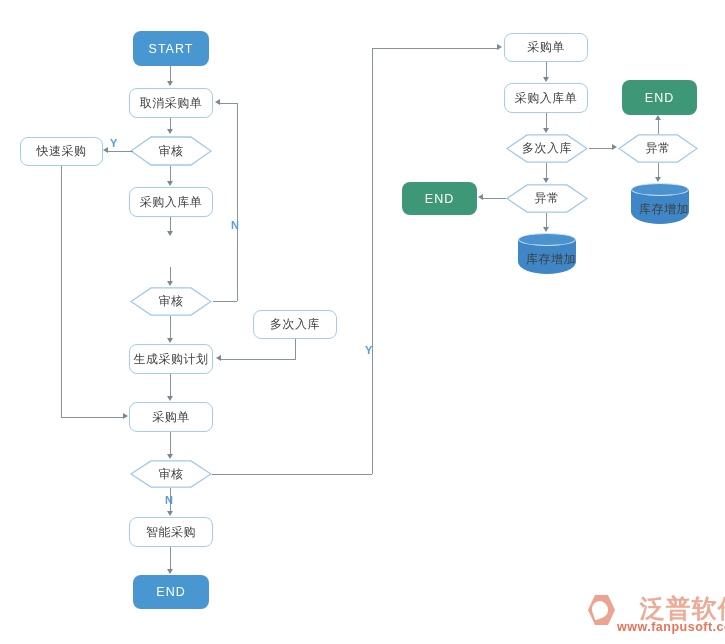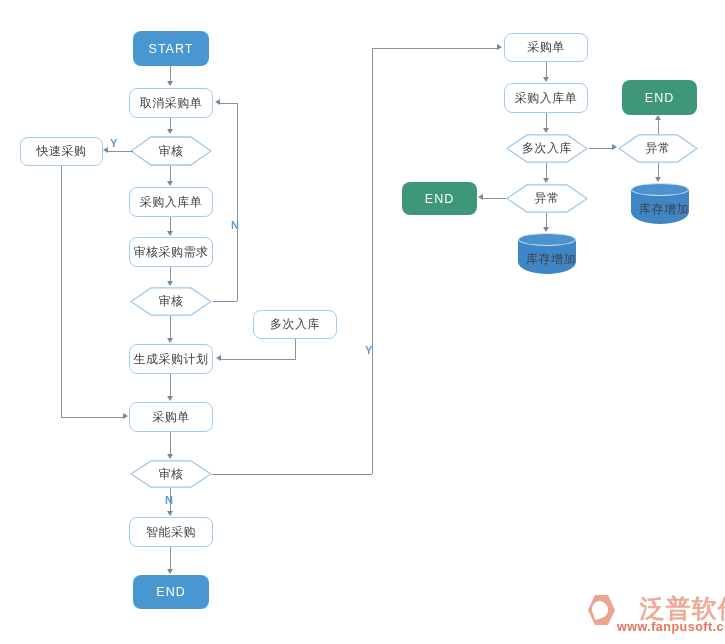--- a/index.html
+++ b/index.html
@@ -66,23 +66,20 @@
   </div>
 
   <div class="node process" style="left:20px;top:137px;width:83px;height:29px">
     <span>快速采购</span>
   </div>
 
   <div class="node process" style="left:129px;top:187px;width:84px;height:30px">
     <span>采购入库单</span>
   </div>
 
-  <div class="node process" style="left:129px;top:237px;width:84px;height:30px">
-    <span>审核采购需求</span>
-  </div>
 
   <div class="node decision" style="left:130px;top:287px;width:82px;height:29px">
     <svg viewBox="0 0 82 30" preserveAspectRatio="none">
         <polygon points="1,15 21,1 61,1 81,15 61,29 21,29"></polygon>
       </svg>
     <span>审核</span>
   </div>
 
   <div class="node process" style="left:253px;top:310px;width:84px;height:29px">
     <span>多次入库</span>

